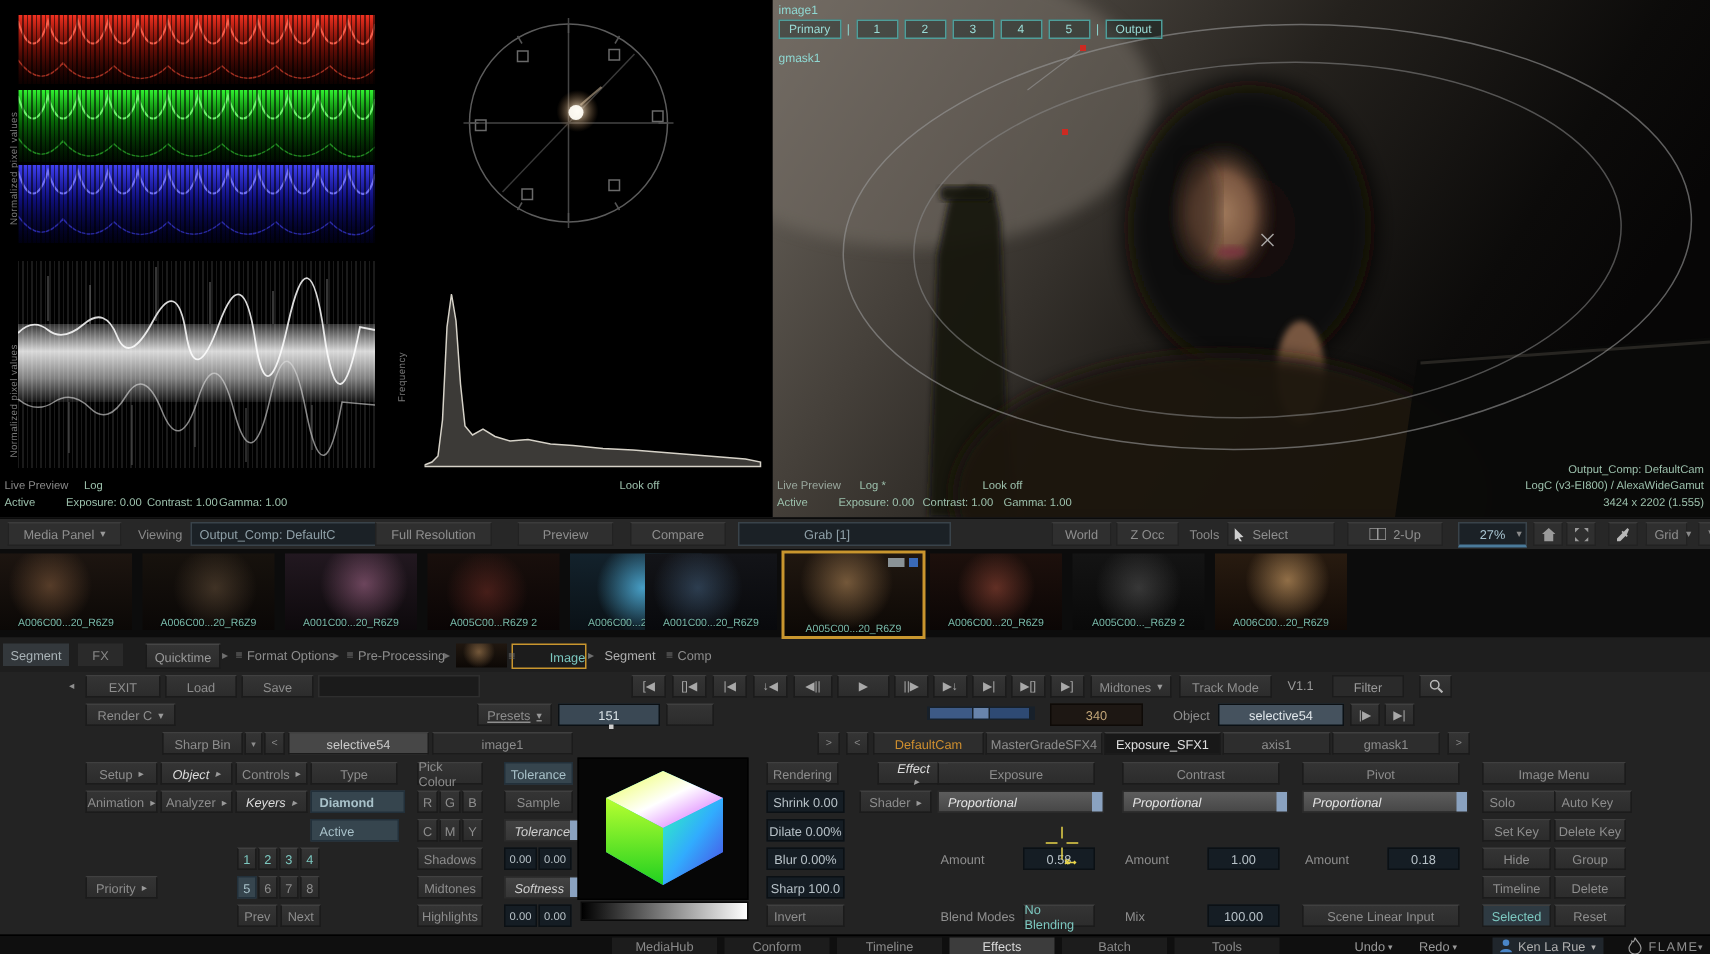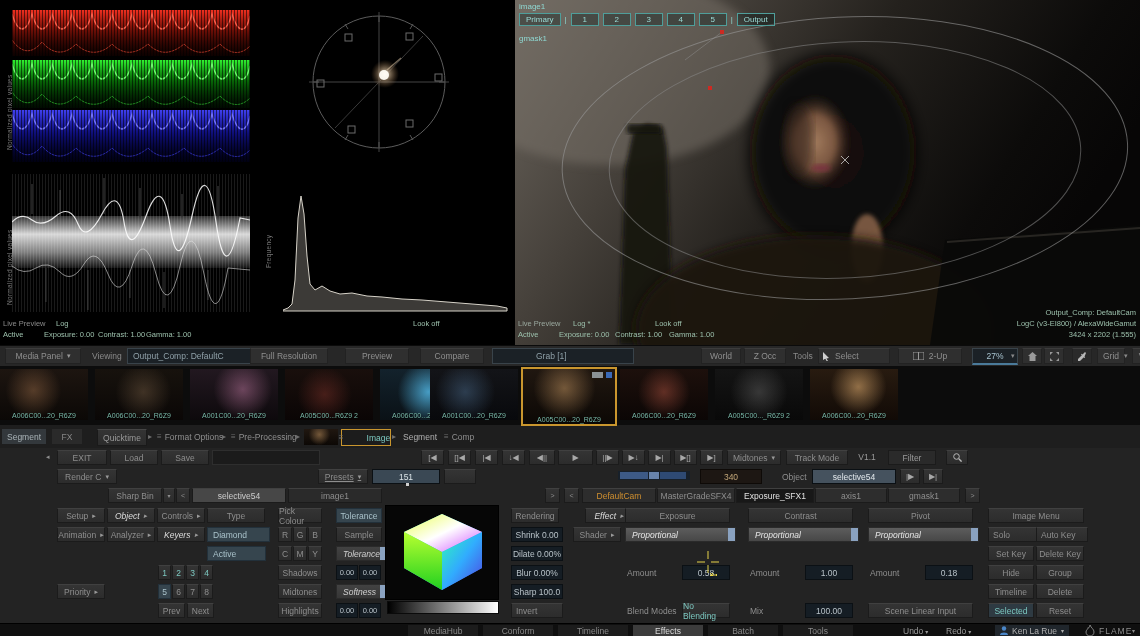--- a/index.html
+++ b/index.html
@@ -489,21 +489,21 @@
     <div class="btn" style="left:157px;top:60px;width:46px;">
         <span>Controls</span>
         <span class="arr">▸</span>
       </div>
     <div class="btn it" style="left:157px;top:79px;width:46px;">
         <span>Keyers</span>
         <span class="arr">▸</span>
       </div>
 
     <div class="btn" style="left:207px;top:60px;width:56px;">Type</div>
-    <div class="btn hl" style="left:207px;top:79px;width:56px;justify-content:flex-start;padding-left:5px;">Diamond</div>
+    <div class="btn hl" style="left:207px;top:79px;width:56px;justify-content:flex-start;padding-left:5px;font-weight:bold;">Diamond</div>
     <div class="btn hl" style="left:207px;top:98px;width:52px;justify-content:flex-start;padding-left:5px;">Active</div>
 
     <div class="btn tealtx" style="left:158px;top:117px;width:11px;">1</div>
     <div class="btn tealtx" style="left:172px;top:117px;width:11px;">2</div>
     <div class="btn tealtx" style="left:186px;top:117px;width:11px;">3</div>
     <div class="btn tealtx" style="left:200px;top:117px;width:11px;">4</div>
     <div class="btn hl" style="left:158px;top:136px;width:11px;">5</div>
     <div class="btn" style="left:172px;top:136px;width:11px;">6</div>
     <div class="btn" style="left:186px;top:136px;width:11px;">7</div>
     <div class="btn" style="left:200px;top:136px;width:11px;">8</div>
@@ -556,21 +556,21 @@
     </div>
     <div class="abs" style="left:387px;top:153px;width:110px;height:11px;background:linear-gradient(90deg,#000,#fff);border:1px solid #0a0a0a;"></div>
 
     <div class="btn" style="left:511px;top:60px;width:46px;">Rendering</div>
     <div class="fld" style="left:511px;top:79px;width:50px;">Shrink 0.00</div>
     <div class="fld" style="left:511px;top:98px;width:50px;">Dilate 0.00%</div>
     <div class="fld" style="left:511px;top:117px;width:50px;">Blur 0.00%</div>
     <div class="fld" style="left:511px;top:136px;width:50px;">Sharp 100.0</div>
     <div class="btn" style="left:511px;top:155px;width:46px;justify-content:flex-start;padding-left:4px;">Invert</div>
 
-    <div class="btn it" style="left:585px;top:60px;width:46px;">
+    <div class="btn it" style="left:585px;top:60px;width:46px;flex-direction:column;">
         <span>Effect</span>
         <span class="arr">▸</span>
       </div>
     <div class="btn" style="left:573px;top:79px;width:46px;">
         <span>Shader</span>
         <span class="arr">▸</span>
       </div>
 
     <div class="btn" style="left:625px;top:60px;width:103px;">Exposure</div>
     <div class="dd" style="left:625px;top:79px;width:103px;">Proportional</div>

